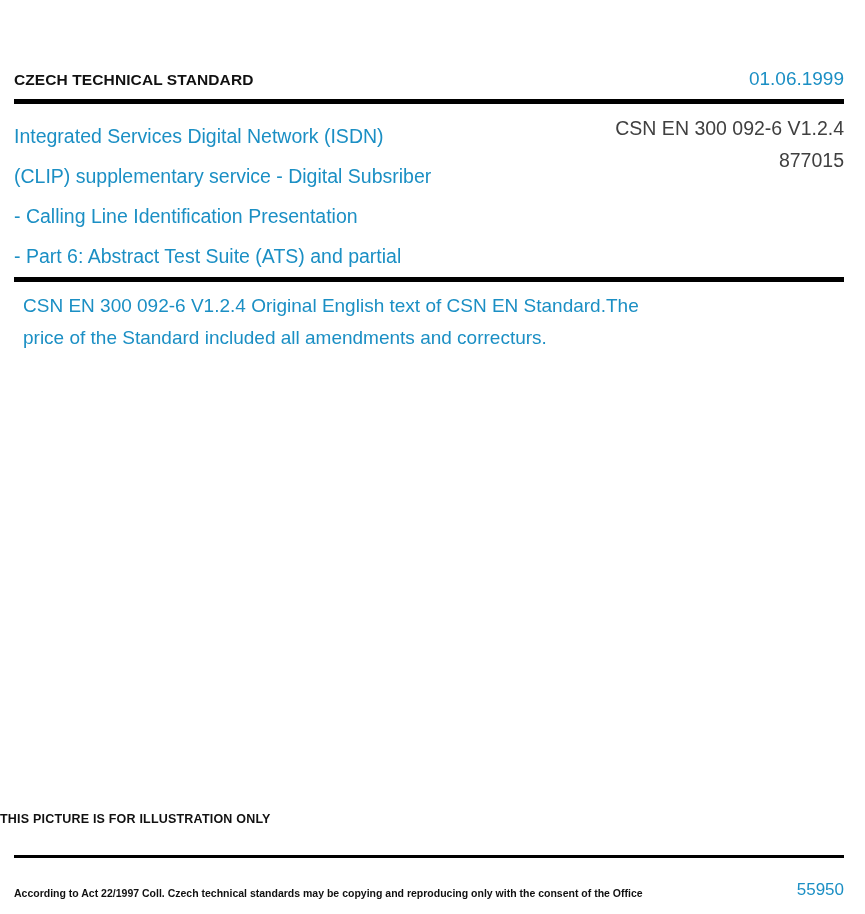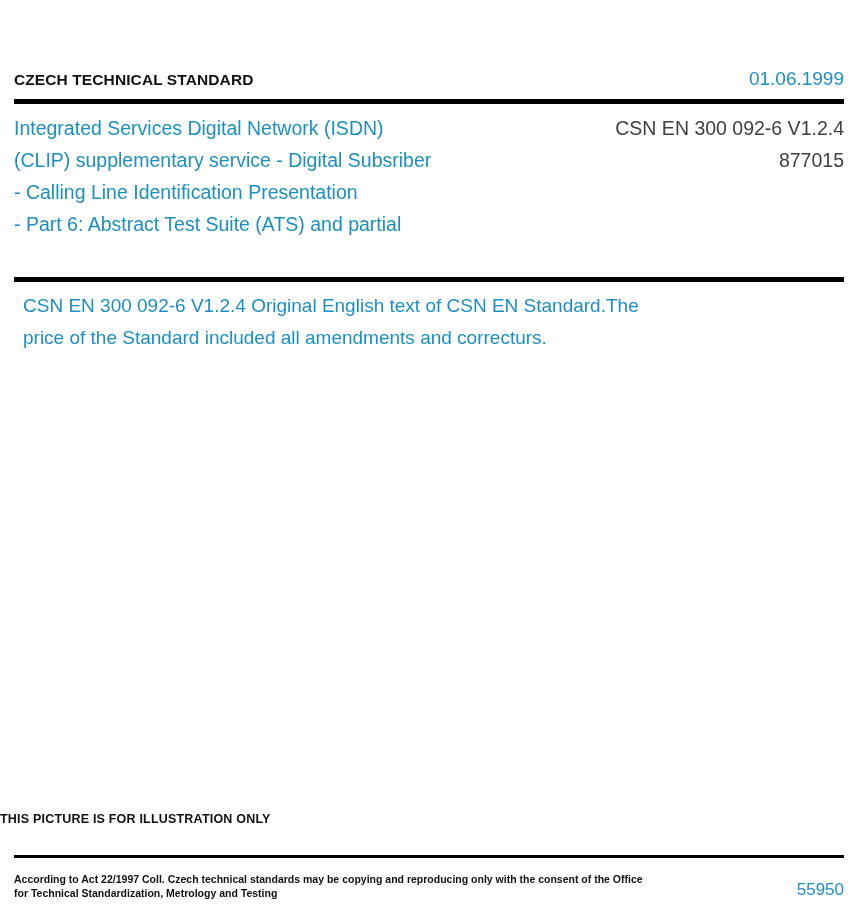--- a/index.html
+++ b/index.html
@@ -80,20 +80,21 @@
     align-items: flex-start;
   }
   .title-left {
     font-size: 19.5px;
     line-height: 32px;
     color: #1b8fc4;
     max-width: 560px;
   }
   .title-left div {
     white-space: nowrap;
+    margin-top: 8px;
   }
   .title-right {
     text-align: right;
     font-size: 19.5px;
     line-height: 32px;
     color: #404040;
     white-space: nowrap;
   }
 
   
@@ -186,18 +187,17 @@
     <div>price of the Standard included all amendments and correcturs.</div>
   </div>
 
   <div class="illustration-note">THIS PICTURE IS FOR ILLUSTRATION ONLY</div>
 
   <div class="rule rule-bottom"></div>
 
   <div class="footer">
     <div class="footer-legal">
       <div>According to Act 22/1997 Coll. Czech technical standards may be copying and reproducing only with the consent of the Office</div>
-      <div>for Technical Standardization, Metrology and Testing</div>
     </div>
     <div class="footer-number">55950</div>
   </div>
 
 </div>
 
 </body></html>

